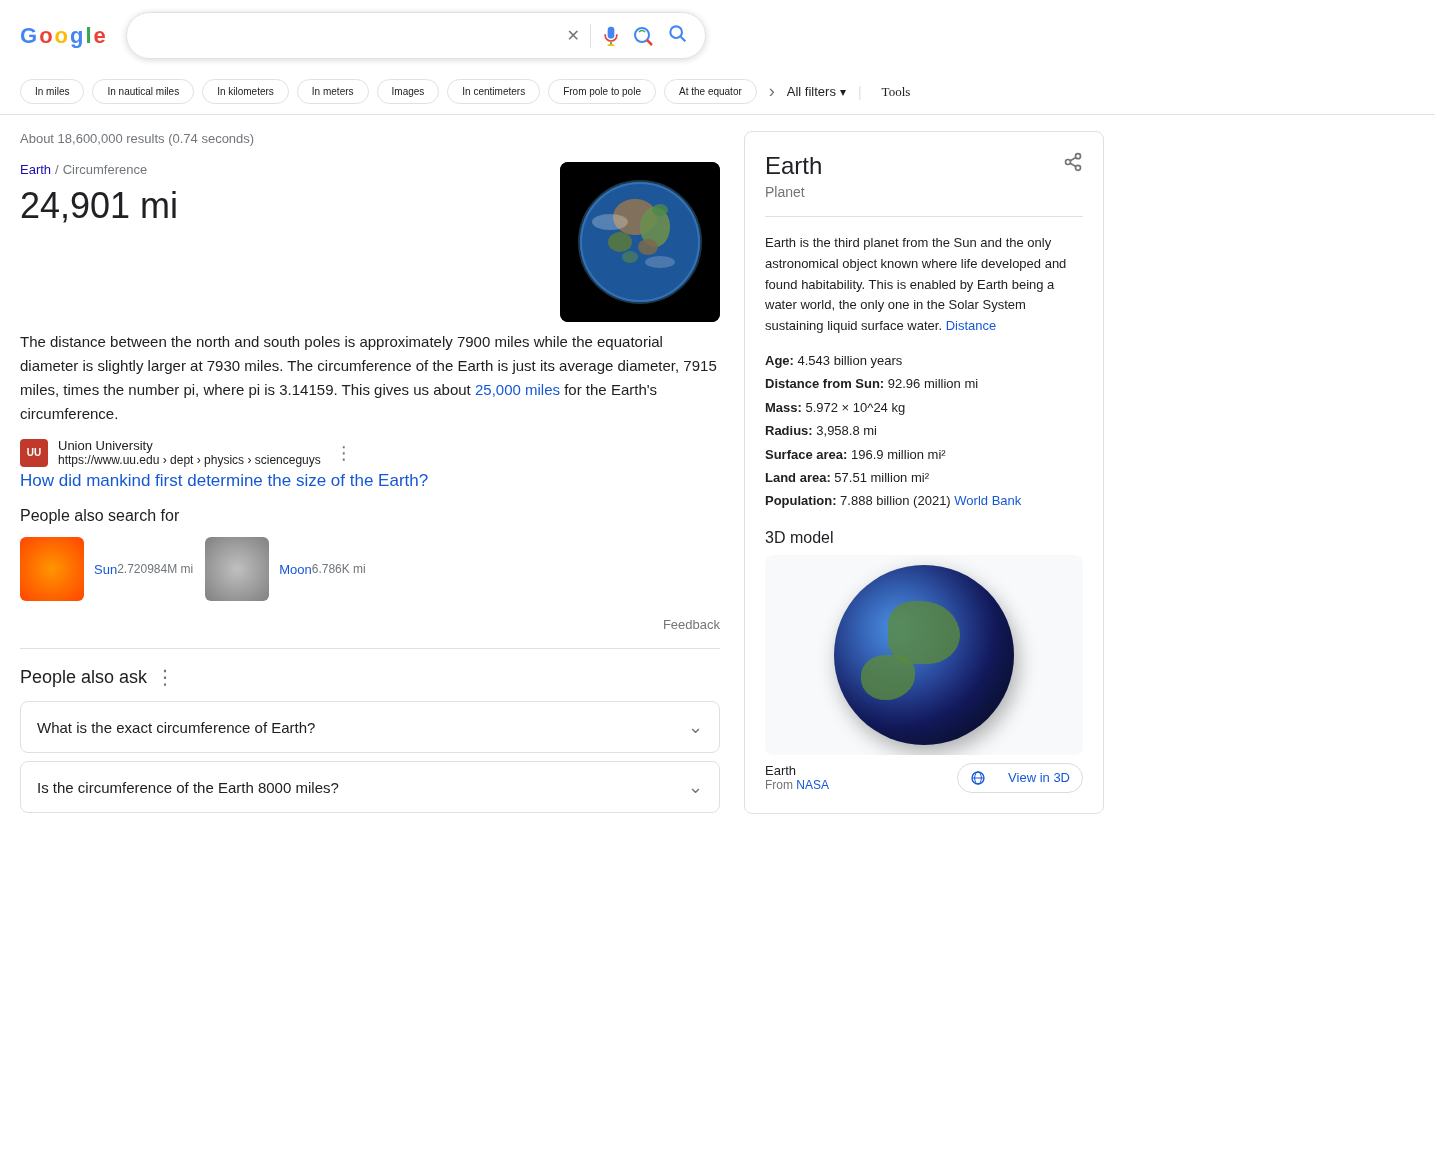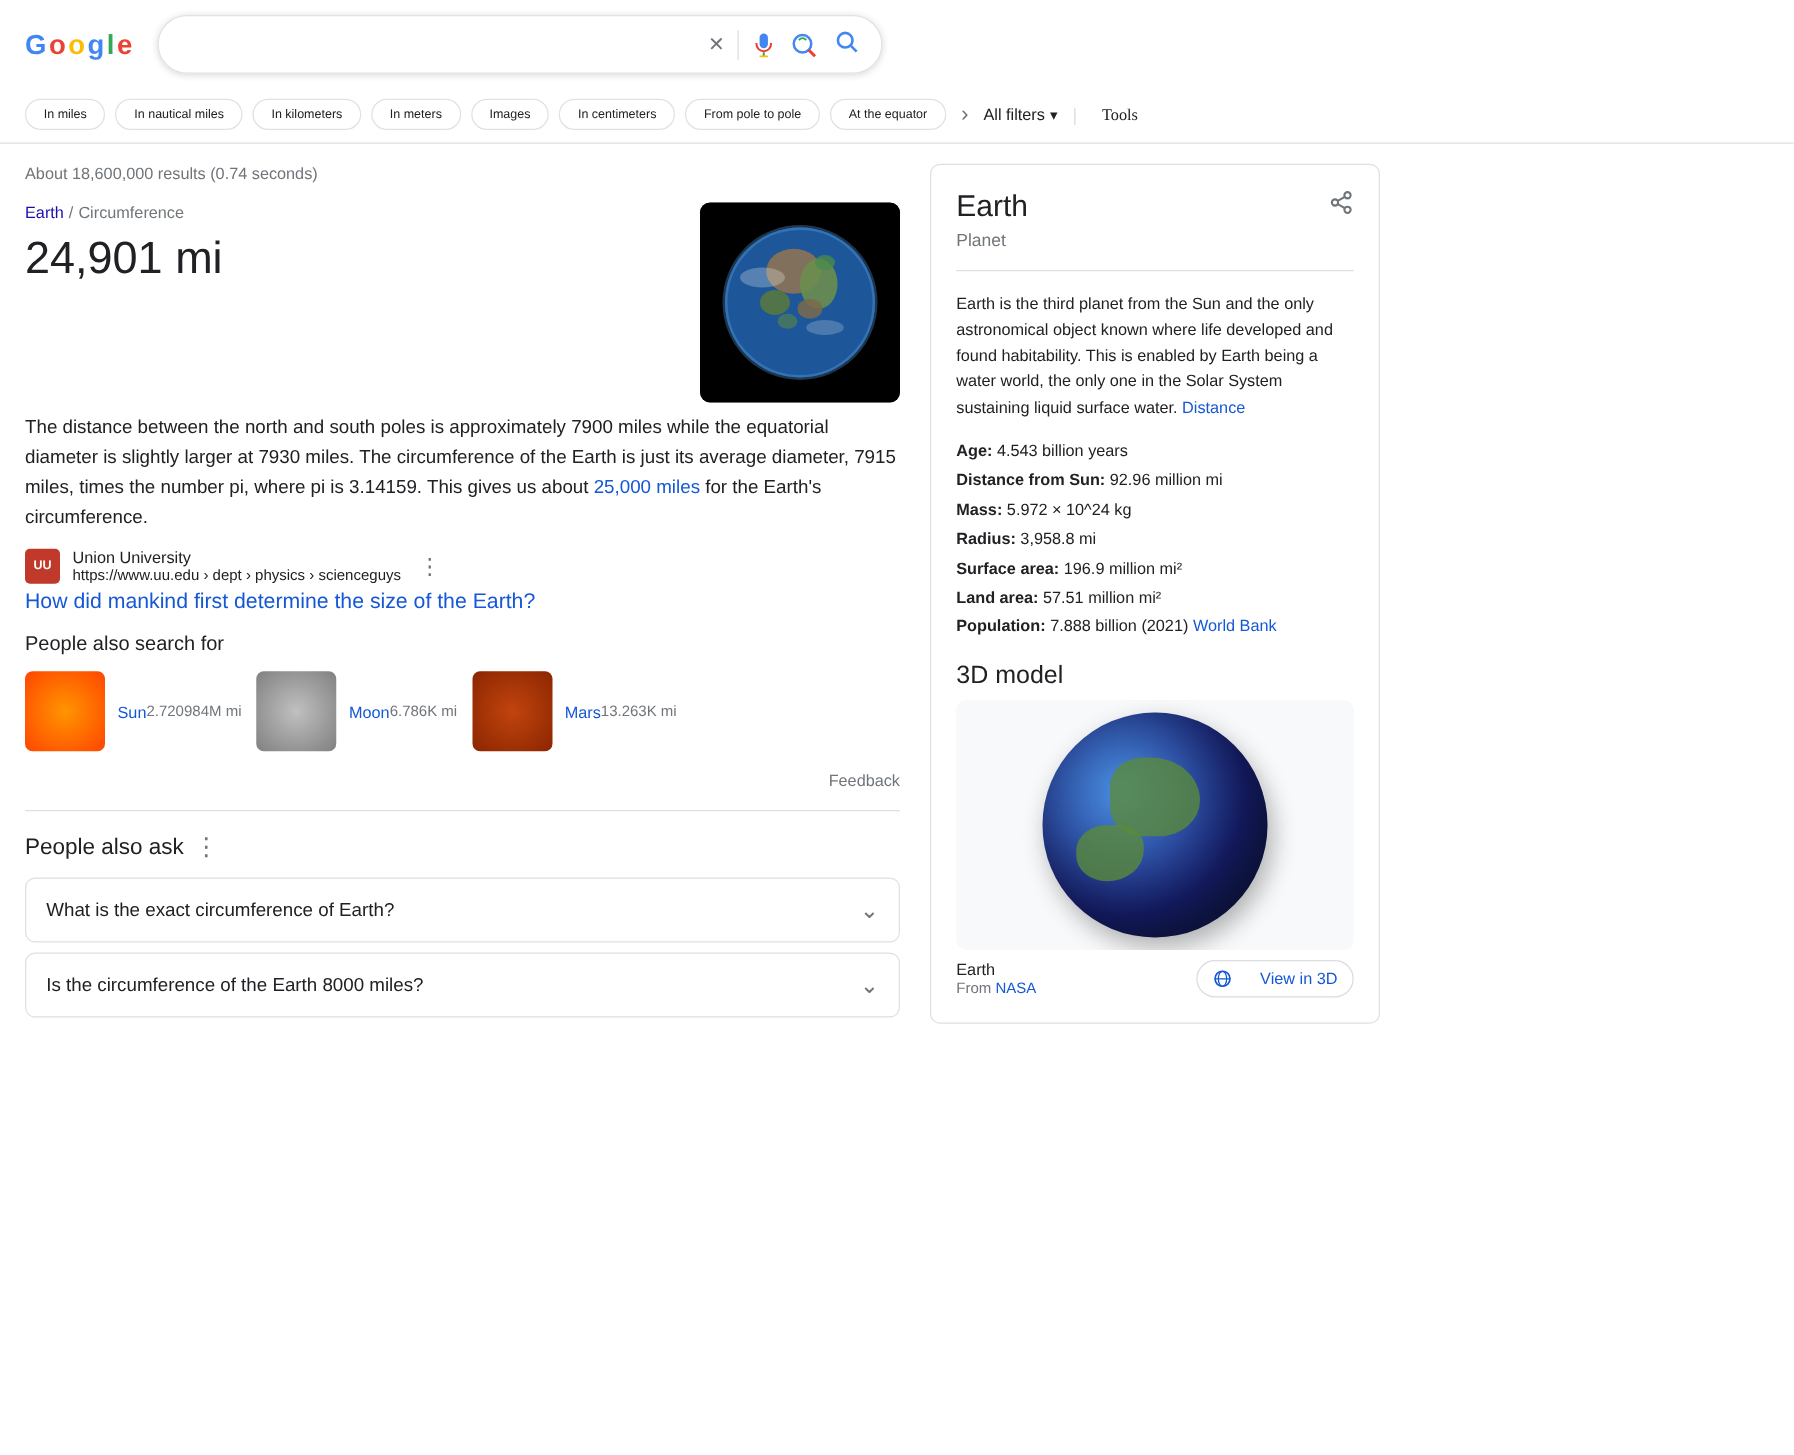--- a/index.html
+++ b/index.html
@@ -103,21 +103,21 @@
     }
     .kp-header { display: flex; justify-content: space-between; align-items: flex-start; margin-bottom: 4px; }
     .kp-title { font-size: 24px; font-weight: 400; }
     .kp-subtitle { color: #70757a; font-size: 14px; margin-bottom: 16px; }
     .kp-divider { border: none; border-top: 1px solid #e0e0e0; margin: 16px 0; }
     .kp-description { font-size: 13px; line-height: 1.6; color: #202124; margin-bottom: 12px; }
     .kp-description a { color: #1558d6; text-decoration: none; }
     .kp-fact { font-size: 13px; line-height: 1.8; color: #202124; }
     .kp-fact strong { font-weight: 600; }
     .kp-fact a { color: #1558d6; text-decoration: none; }
-    .kp-3d-title { font-size: 20px; font-weight: 400; margin: 16px 0 8px 0; }
+    .kp-3d-title { font-size: 16px; font-weight: 400; margin: 16px 0 8px 0; }
     .kp-3d-globe { 
       width: 100%; height: 200px; display: flex; align-items: center; justify-content: center;
       background: #f8f9fa; border-radius: 8px; overflow: hidden;
     }
     .globe-3d { width: 180px; height: 180px; border-radius: 50%; 
       background: radial-gradient(circle at 35% 35%, #4a90e2, #1a237e 60%, #0d1a3a);
       box-shadow: inset -20px -20px 60px rgba(0,0,0,0.5), 4px 8px 20px rgba(0,0,0,0.3);
       position: relative; overflow: hidden;
     }
     .globe-land { position: absolute; top: 20%; left: 30%; width: 40%; height: 35%; 
@@ -267,27 +267,20 @@
         </div>
 
         <div class="people-card">
           <div class="people-card-img moon-img"></div>
           <div class="people-card-info">
             <span class="people-card-name">Moon</span>
             <span class="people-card-sub">6.786K mi</span>
           </div>
         </div>
 
-        <div class="people-card">
-          <div class="people-card-img mars-img"></div>
-          <div class="people-card-info">
-            <span class="people-card-name">Mars</span>
-            <span class="people-card-sub">13.263K mi</span>
-          </div>
-        </div>
       </div>
     </div>
 
     <div class="feedback-row">
       <span style="cursor:pointer;">Feedback</span>
     </div>
 
     <div class="paa-section">
       <div class="paa-header">
         <span>People also ask</span>

